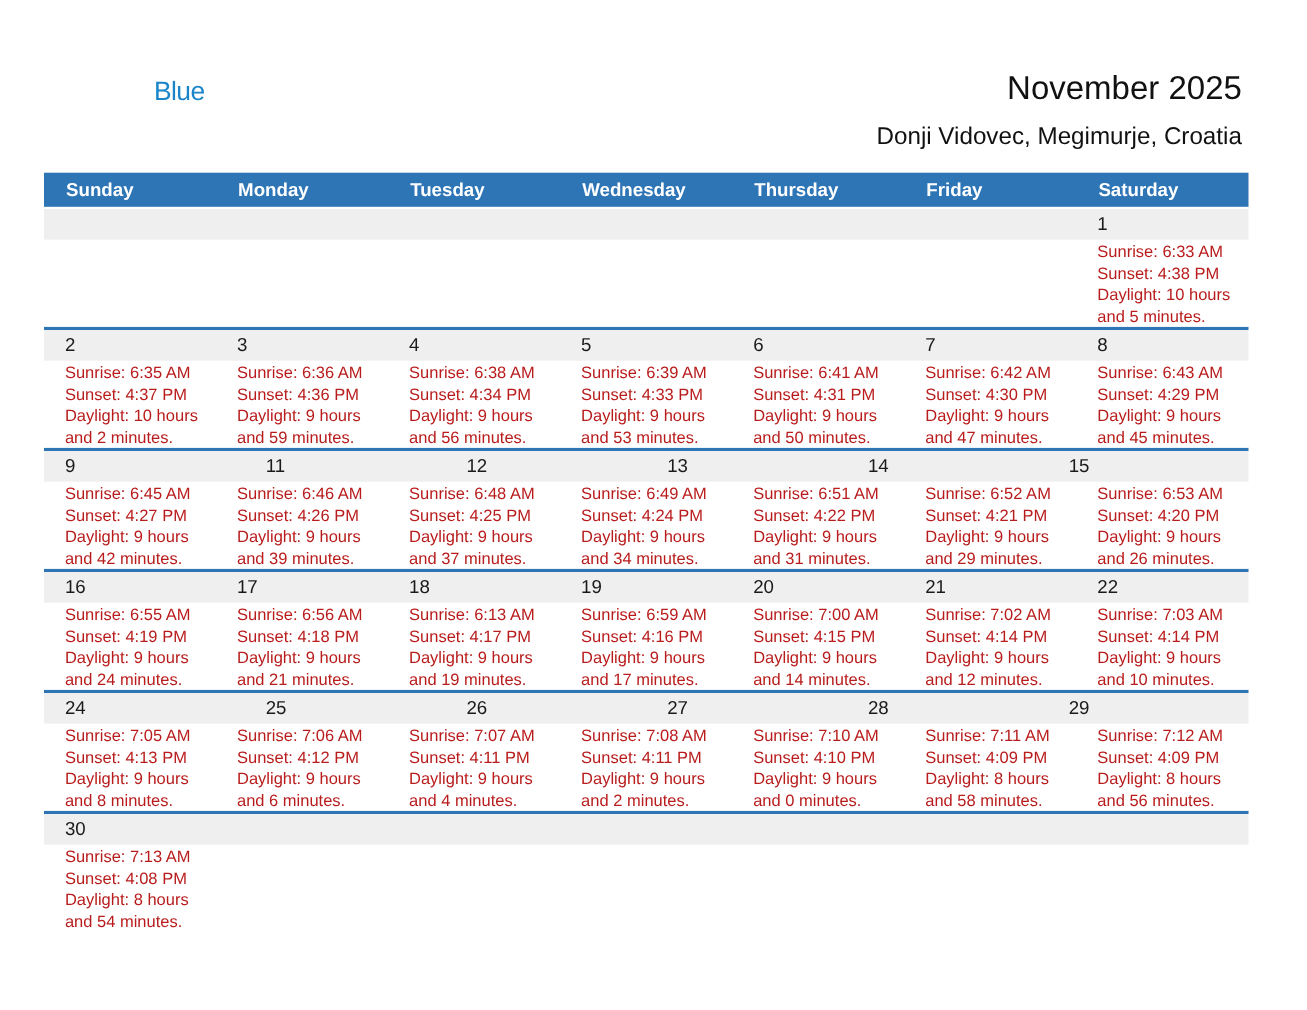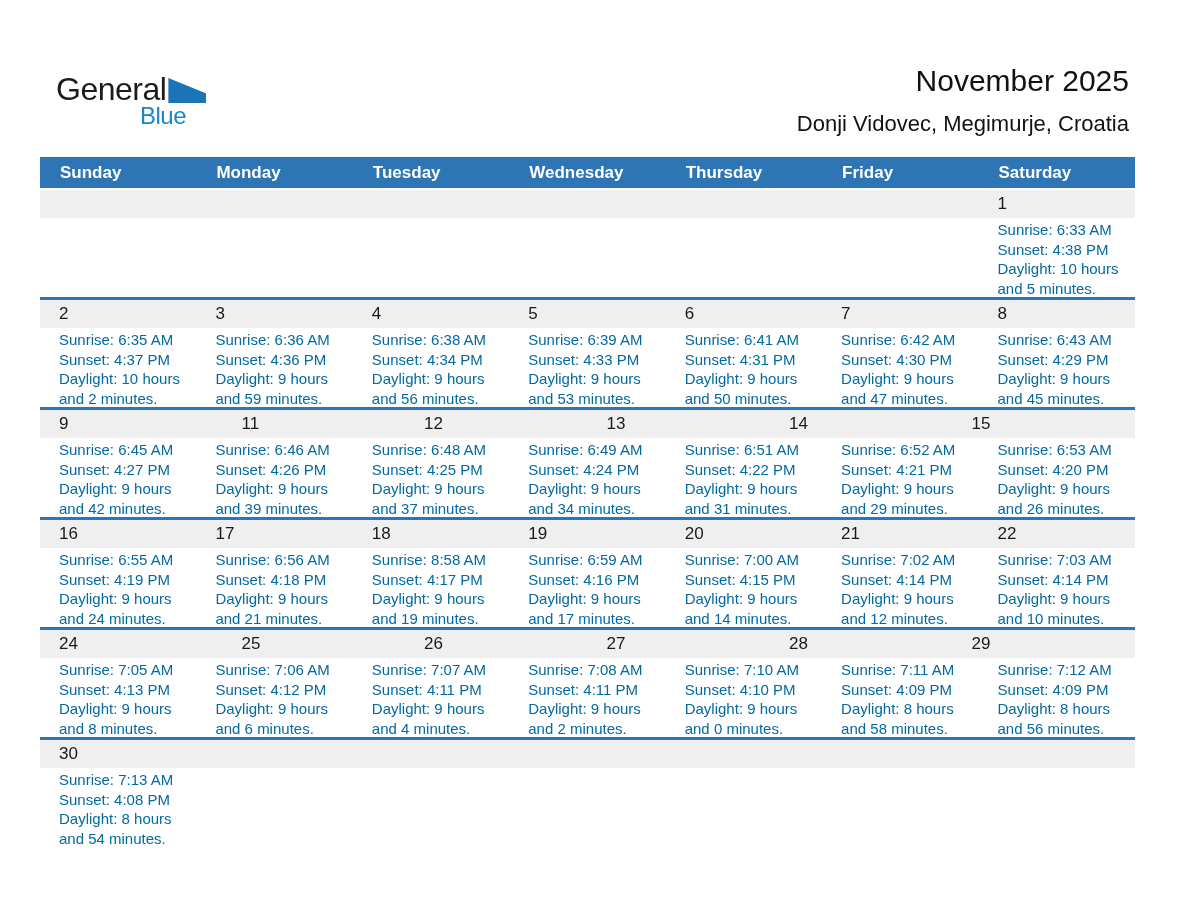--- a/index.html
+++ b/index.html
@@ -116,37 +116,33 @@
     display: flex;
     height: 79px;
     background: #ffffff;
   }
   .day-content-cell {
     flex: 1 1 0;
     box-sizing: border-box;
     padding: 2px 6px 0 19px;
     font-size: 15px;
     line-height: 19.5px;
-    color: #0369a1;
+    color: #b91c1c;
     overflow: hidden;
   }
   .cell-line {
     white-space: nowrap;
   }
 </style>
 </head>
 <body>
 
 <div class="page">
 
   <div class="logo">
-    <div class="logo-row1">
-      <span class="logo-general">General</span>
-      <span class="logo-triangle"></span>
-    </div>
     <div class="logo-blue">Blue</div>
   </div>
 
   <div class="title-block">
     <div class="month-title">November 2025</div>
     <div class="location-subtitle">Donji Vidovec, Megimurje, Croatia</div>
   </div>
 
   <div class="calendar">
     <div class="weekday-row">
@@ -310,21 +306,21 @@
               <div class="cell-line">Daylight: 9 hours</div>
               <div class="cell-line">and 24 minutes.</div>
             </div>
             <div class="day-content-cell">
               <div class="cell-line">Sunrise: 6:56 AM</div>
               <div class="cell-line">Sunset: 4:18 PM</div>
               <div class="cell-line">Daylight: 9 hours</div>
               <div class="cell-line">and 21 minutes.</div>
             </div>
             <div class="day-content-cell">
-              <div class="cell-line">Sunrise: 8:58 AM</div>
+              <div class="cell-line">Sunrise: 6:13 AM</div>
               <div class="cell-line">Sunset: 4:17 PM</div>
               <div class="cell-line">Daylight: 9 hours</div>
               <div class="cell-line">and 19 minutes.</div>
             </div>
             <div class="day-content-cell">
               <div class="cell-line">Sunrise: 6:59 AM</div>
               <div class="cell-line">Sunset: 4:16 PM</div>
               <div class="cell-line">Daylight: 9 hours</div>
               <div class="cell-line">and 17 minutes.</div>
             </div>

